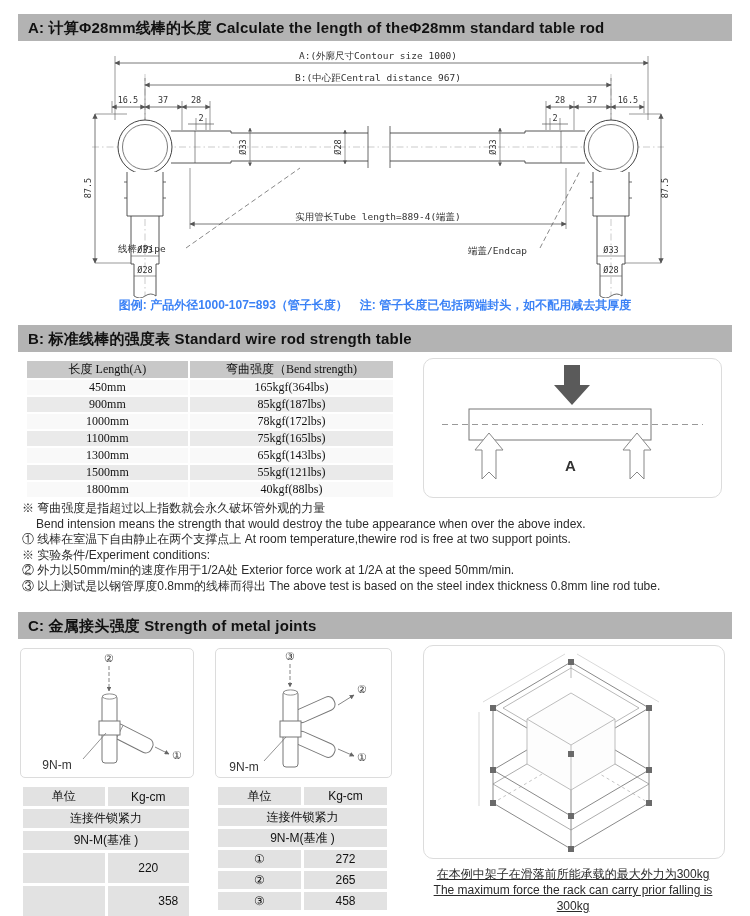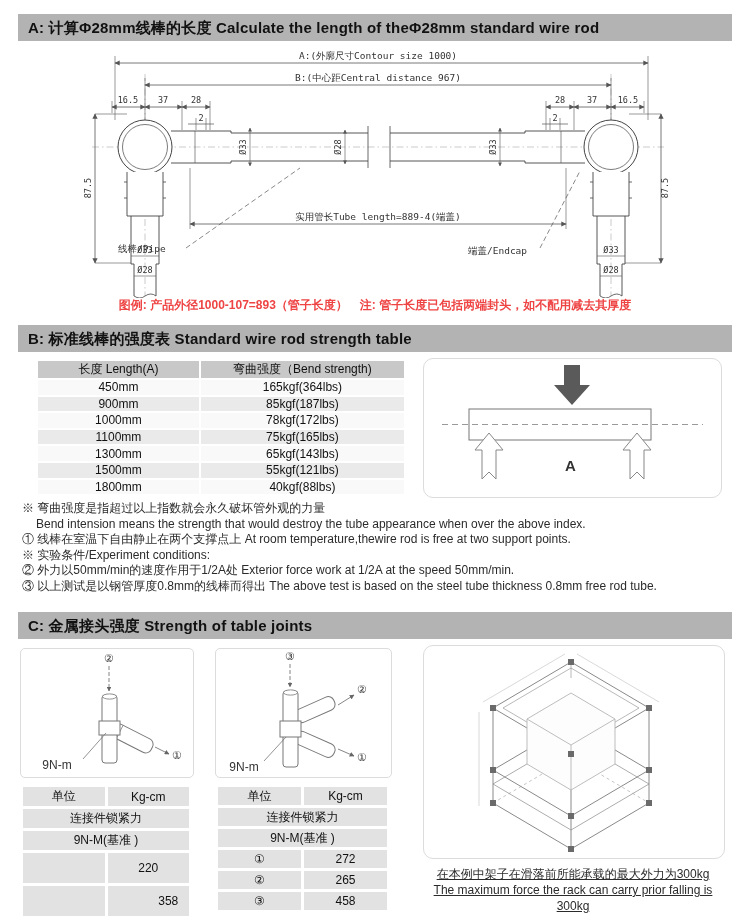--- a/index.html
+++ b/index.html
@@ -7,21 +7,21 @@
     width:750px;height:916px;position:relative;background:#ffffff;
     font-family:"Liberation Sans",sans-serif;color:#1a1a1a;overflow:hidden;
   }
   .abs{position:absolute;}
   .sec-header{
     left:18px;width:704px;height:27px;background:#b3b3b3;
     color:#111;font-weight:bold;font-size:15px;line-height:27px;
     padding-left:10px;letter-spacing:0.2px;
   }
   .dwg-note{
-    left:0;width:750px;text-align:center;font-size:12px;font-weight:bold;color:#ef4444;
+    left:0;width:750px;text-align:center;font-size:12px;font-weight:bold;color:#3b82f6;
   }
   
   table.btab{border-collapse:separate;border-spacing:2px;width:370px;}
   table.btab td,table.btab th{font-size:12px;font-weight:normal;text-align:center;padding:0;height:14.6px;color:#111;}
   table.btab th{background:#c8c8c8;}
   table.btab tr.alt td{background:#eaeaea;}
   table.btab tr.plain td{background:#f9f9f9;}
   
   .card{background:#fff;border:1px solid #dcdcdc;}
   .rcard{border-radius:10px;}
@@ -35,21 +35,21 @@
   table.ctab td{background:#e2e2e2;font-size:12px;color:#111;text-align:center;padding:0;}
   .cap{left:423px;width:300px;text-align:center;font-size:12px;color:#2b2b2b;line-height:16px;}
   svg text{font-family:"DejaVu Sans Mono",monospace;fill:#333;}
   svg text.cadsm{font-size:8.5px;}
   svg text.cad{font-size:9.5px;}
 </style>
 </head>
 <body>
 
 <div class="abs sec-header" style="top:14px;">
-  <span>A: 计算Φ28mm线棒的长度  Calculate the length of theΦ28mm standard wire rod</span>
+  <span>A: 计算Φ28mm线棒的长度  Calculate the length of theΦ28mm standard table rod</span>
 </div>
 
 <svg class="abs" style="top:46px;left:0;" width="750" height="252" viewBox="0 0 750 252">
   <defs>
     <marker id="ar" viewBox="0 0 10 10" refX="9" refY="5" markerWidth="6.5" markerHeight="6.5" orient="auto-start-reverse">
       <path d="M0,0L10,5L0,10z" fill="#555"></path>
     </marker>
   </defs>
 
   <line x1="92" y1="101" x2="664" y2="101" stroke="#aaa" stroke-width="0.6" stroke-dasharray="7,3,1.5,3"></line>
@@ -176,21 +176,21 @@
     <text x="468" y="208" class="cad">端盖/Endcap</text>
   </g>
 </svg>
 
 <div class="abs dwg-note" style="top:297px;">图例: 产品外径1000-107=893（管子长度）　注: 管子长度已包括两端封头，如不配用减去其厚度</div>
 
 <div class="abs sec-header" style="top:325px;">
   <span>B: 标准线棒的强度表  Standard wire rod strength table</span>
 </div>
 
-<table class="abs btab" style="top:359px;left:36px;">
+<table class="abs btab" style="top:359px;left:25px;font-family:Liberation Serif, serif;">
   <tbody>
       <tr>
     <th style="width:160px;">长度 Length(A)</th>
     <th style="width:202px;">弯曲强度（Bend strength)</th>
   </tr>
   <tr class="plain">
         <td>450mm</td>
         <td>165kgf(364lbs)</td>
       </tr>
   <tr class="alt">
@@ -230,25 +230,25 @@
     <text x="141" y="112" font-size="15" font-weight="bold" fill="#222" style="font-family:'Liberation Sans',sans-serif;">A</text>
   </svg>
 </div>
 
 <div class="abs notes" style="top:501px;">
   <div>※ 弯曲强度是指超过以上指数就会永久破坏管外观的力量</div>
   <div class="indent">Bend intension means the strength that would destroy the tube appearance when over the above index.</div>
   <div>① 线棒在室温下自由静止在两个支撑点上 At room temperature,thewire rod is free at two support points.</div>
   <div>※ 实验条件/Experiment conditions:</div>
   <div>② 外力以50mm/min的速度作用于1/2A处 Exterior force work at 1/2A at the speed 50mm/min.</div>
-  <div>③ 以上测试是以钢管厚度0.8mm的线棒而得出 The above test is based on the steel tube thickness 0.8mm free rod tube.</div>
+  <div>③ 以上测试是以钢管厚度0.8mm的线棒而得出 The above test is based on the steel index thickness 0.8mm line rod tube.</div>
 </div>
 
 <div class="abs sec-header" style="top:612px;">
-  <span>C: 金属接头强度 Strength of table joints</span>
+  <span>C: 金属接头强度 Strength of metal joints</span>
 </div>
 
 <div class="abs card scard" style="top:648px;left:20px;width:172px;height:128px;">
   <svg width="172" height="128" viewBox="0 0 172 128">
     <text x="88" y="13" font-size="11" text-anchor="middle" fill="#333">②</text>
     <line x1="88" y1="17" x2="88" y2="42" stroke="#666" stroke-width="0.8" stroke-dasharray="4,2" marker-end="url(#ar2)"></line>
     <defs>
       <marker id="ar2" viewBox="0 0 10 10" refX="9" refY="5" markerWidth="6" markerHeight="6" orient="auto-start-reverse">
         <path d="M0,0L10,5L0,10z" fill="#666"></path>
       </marker>

